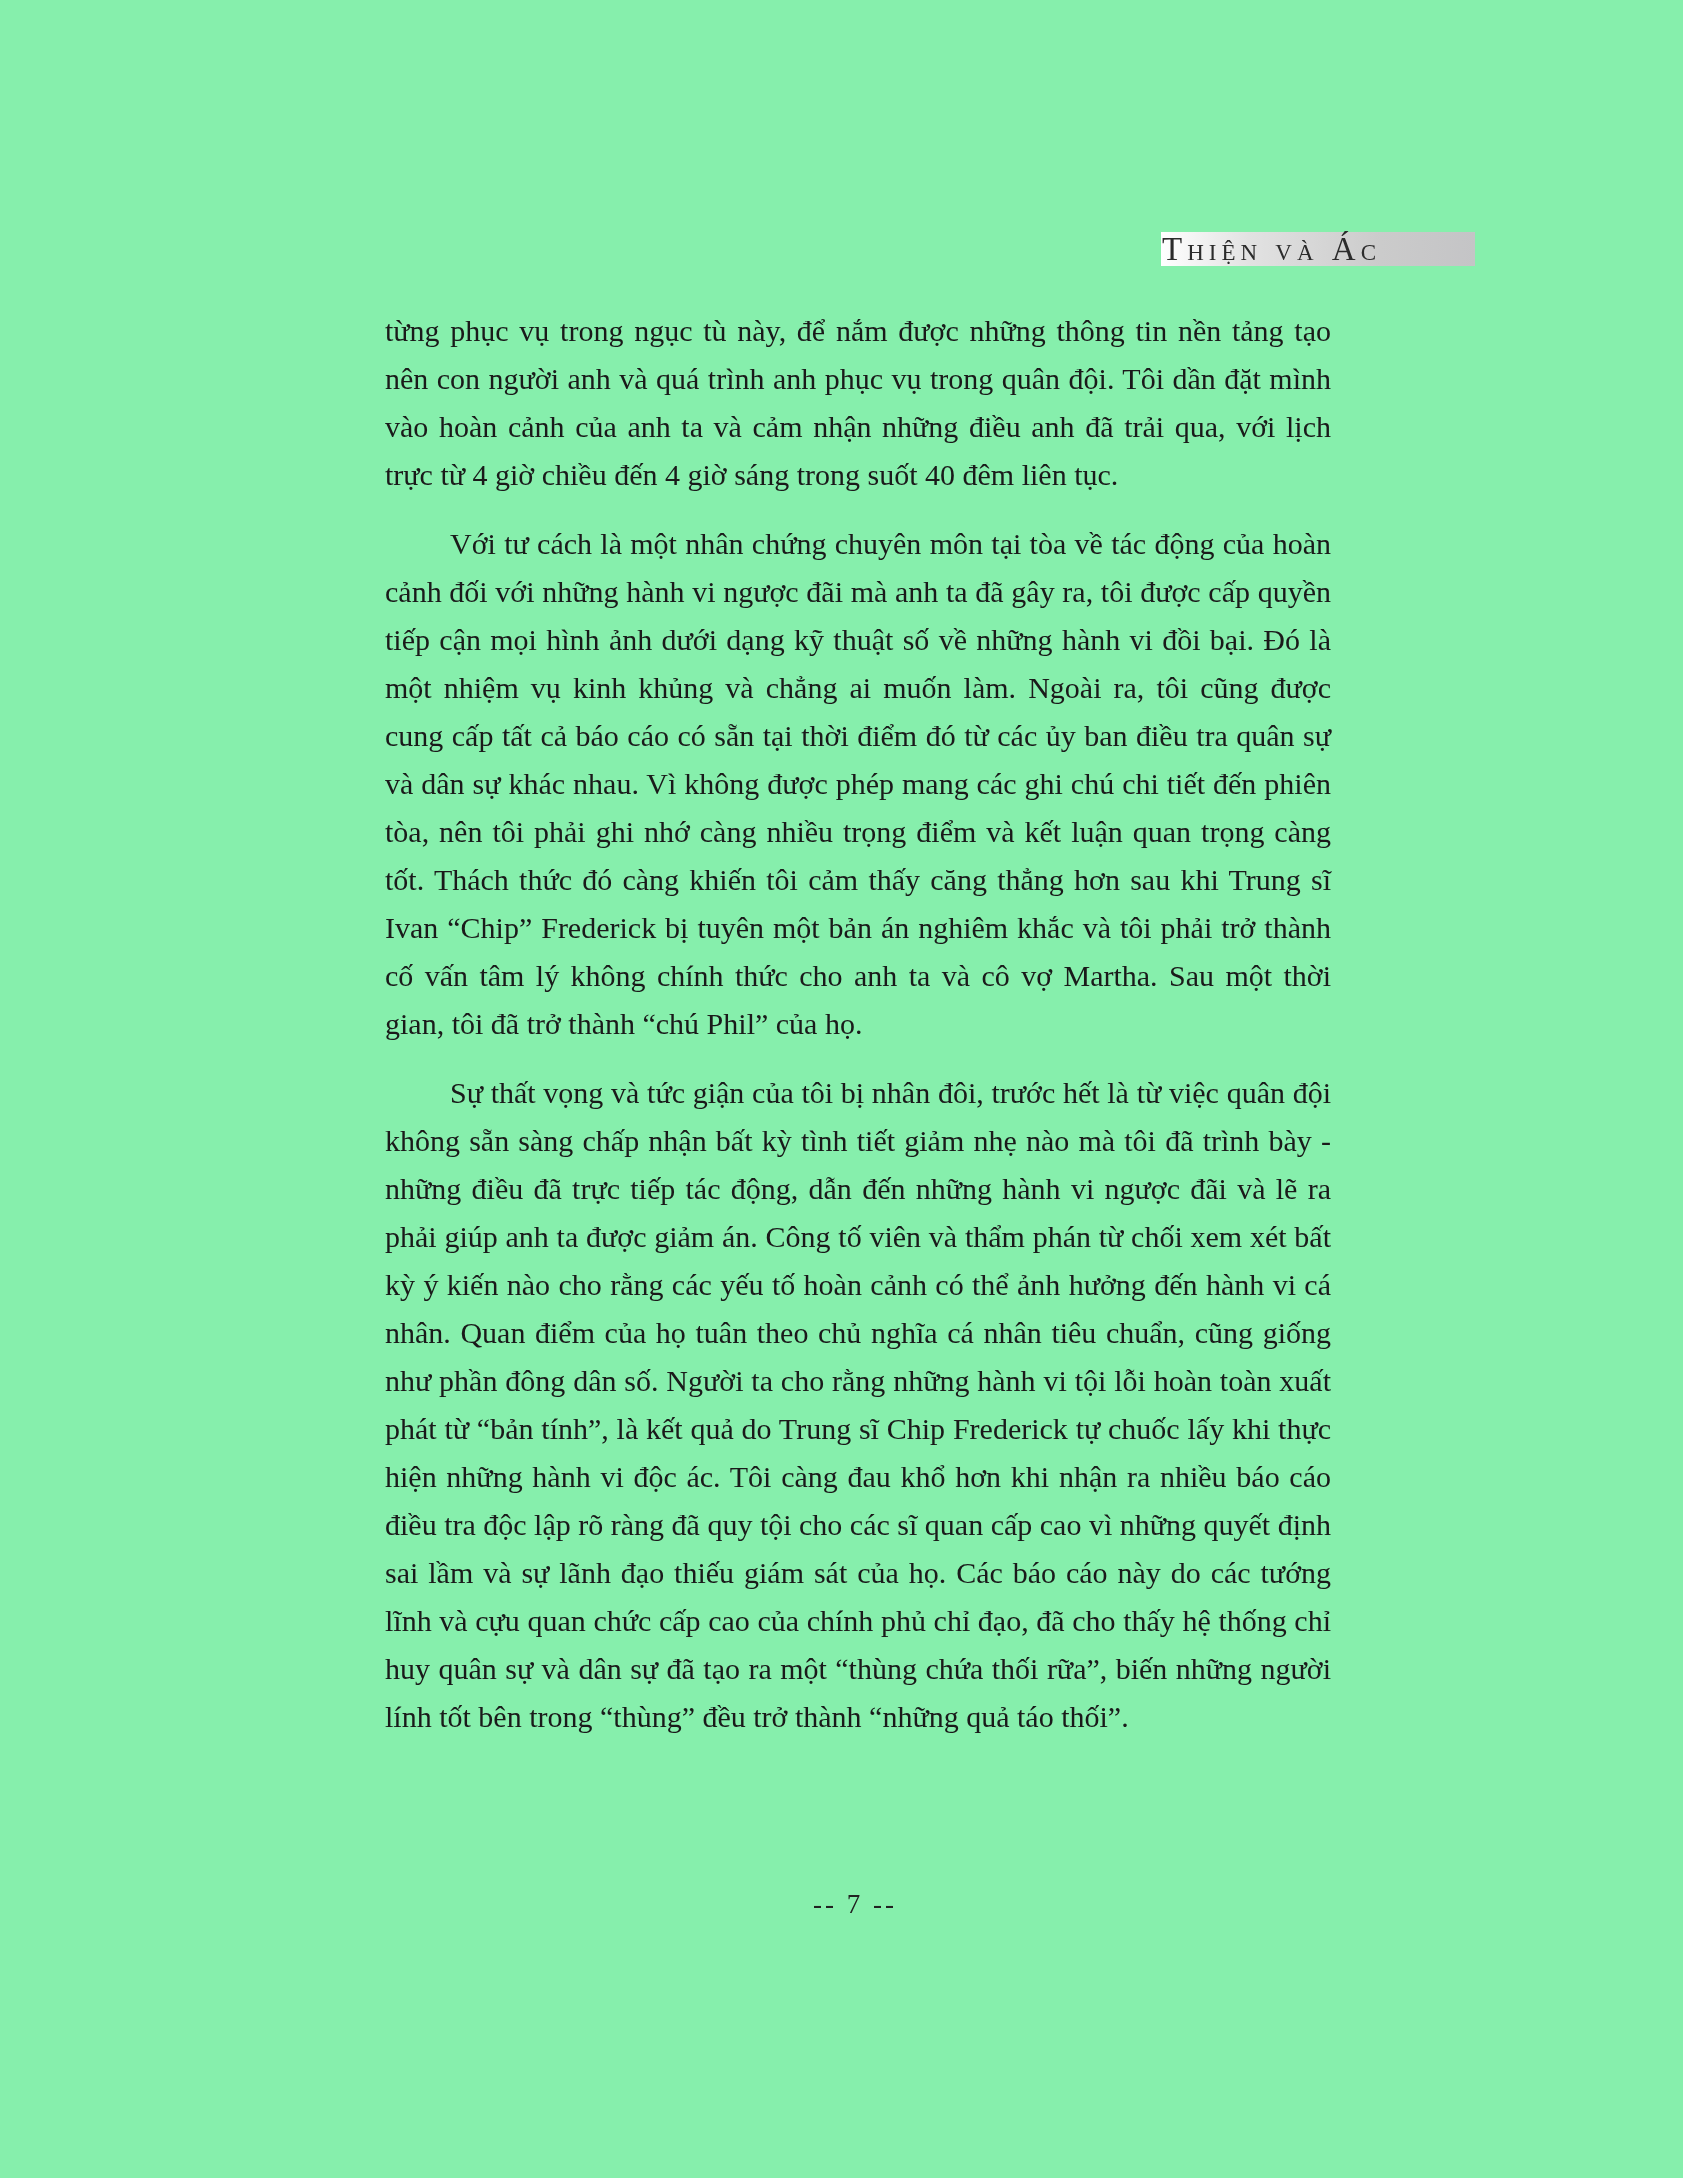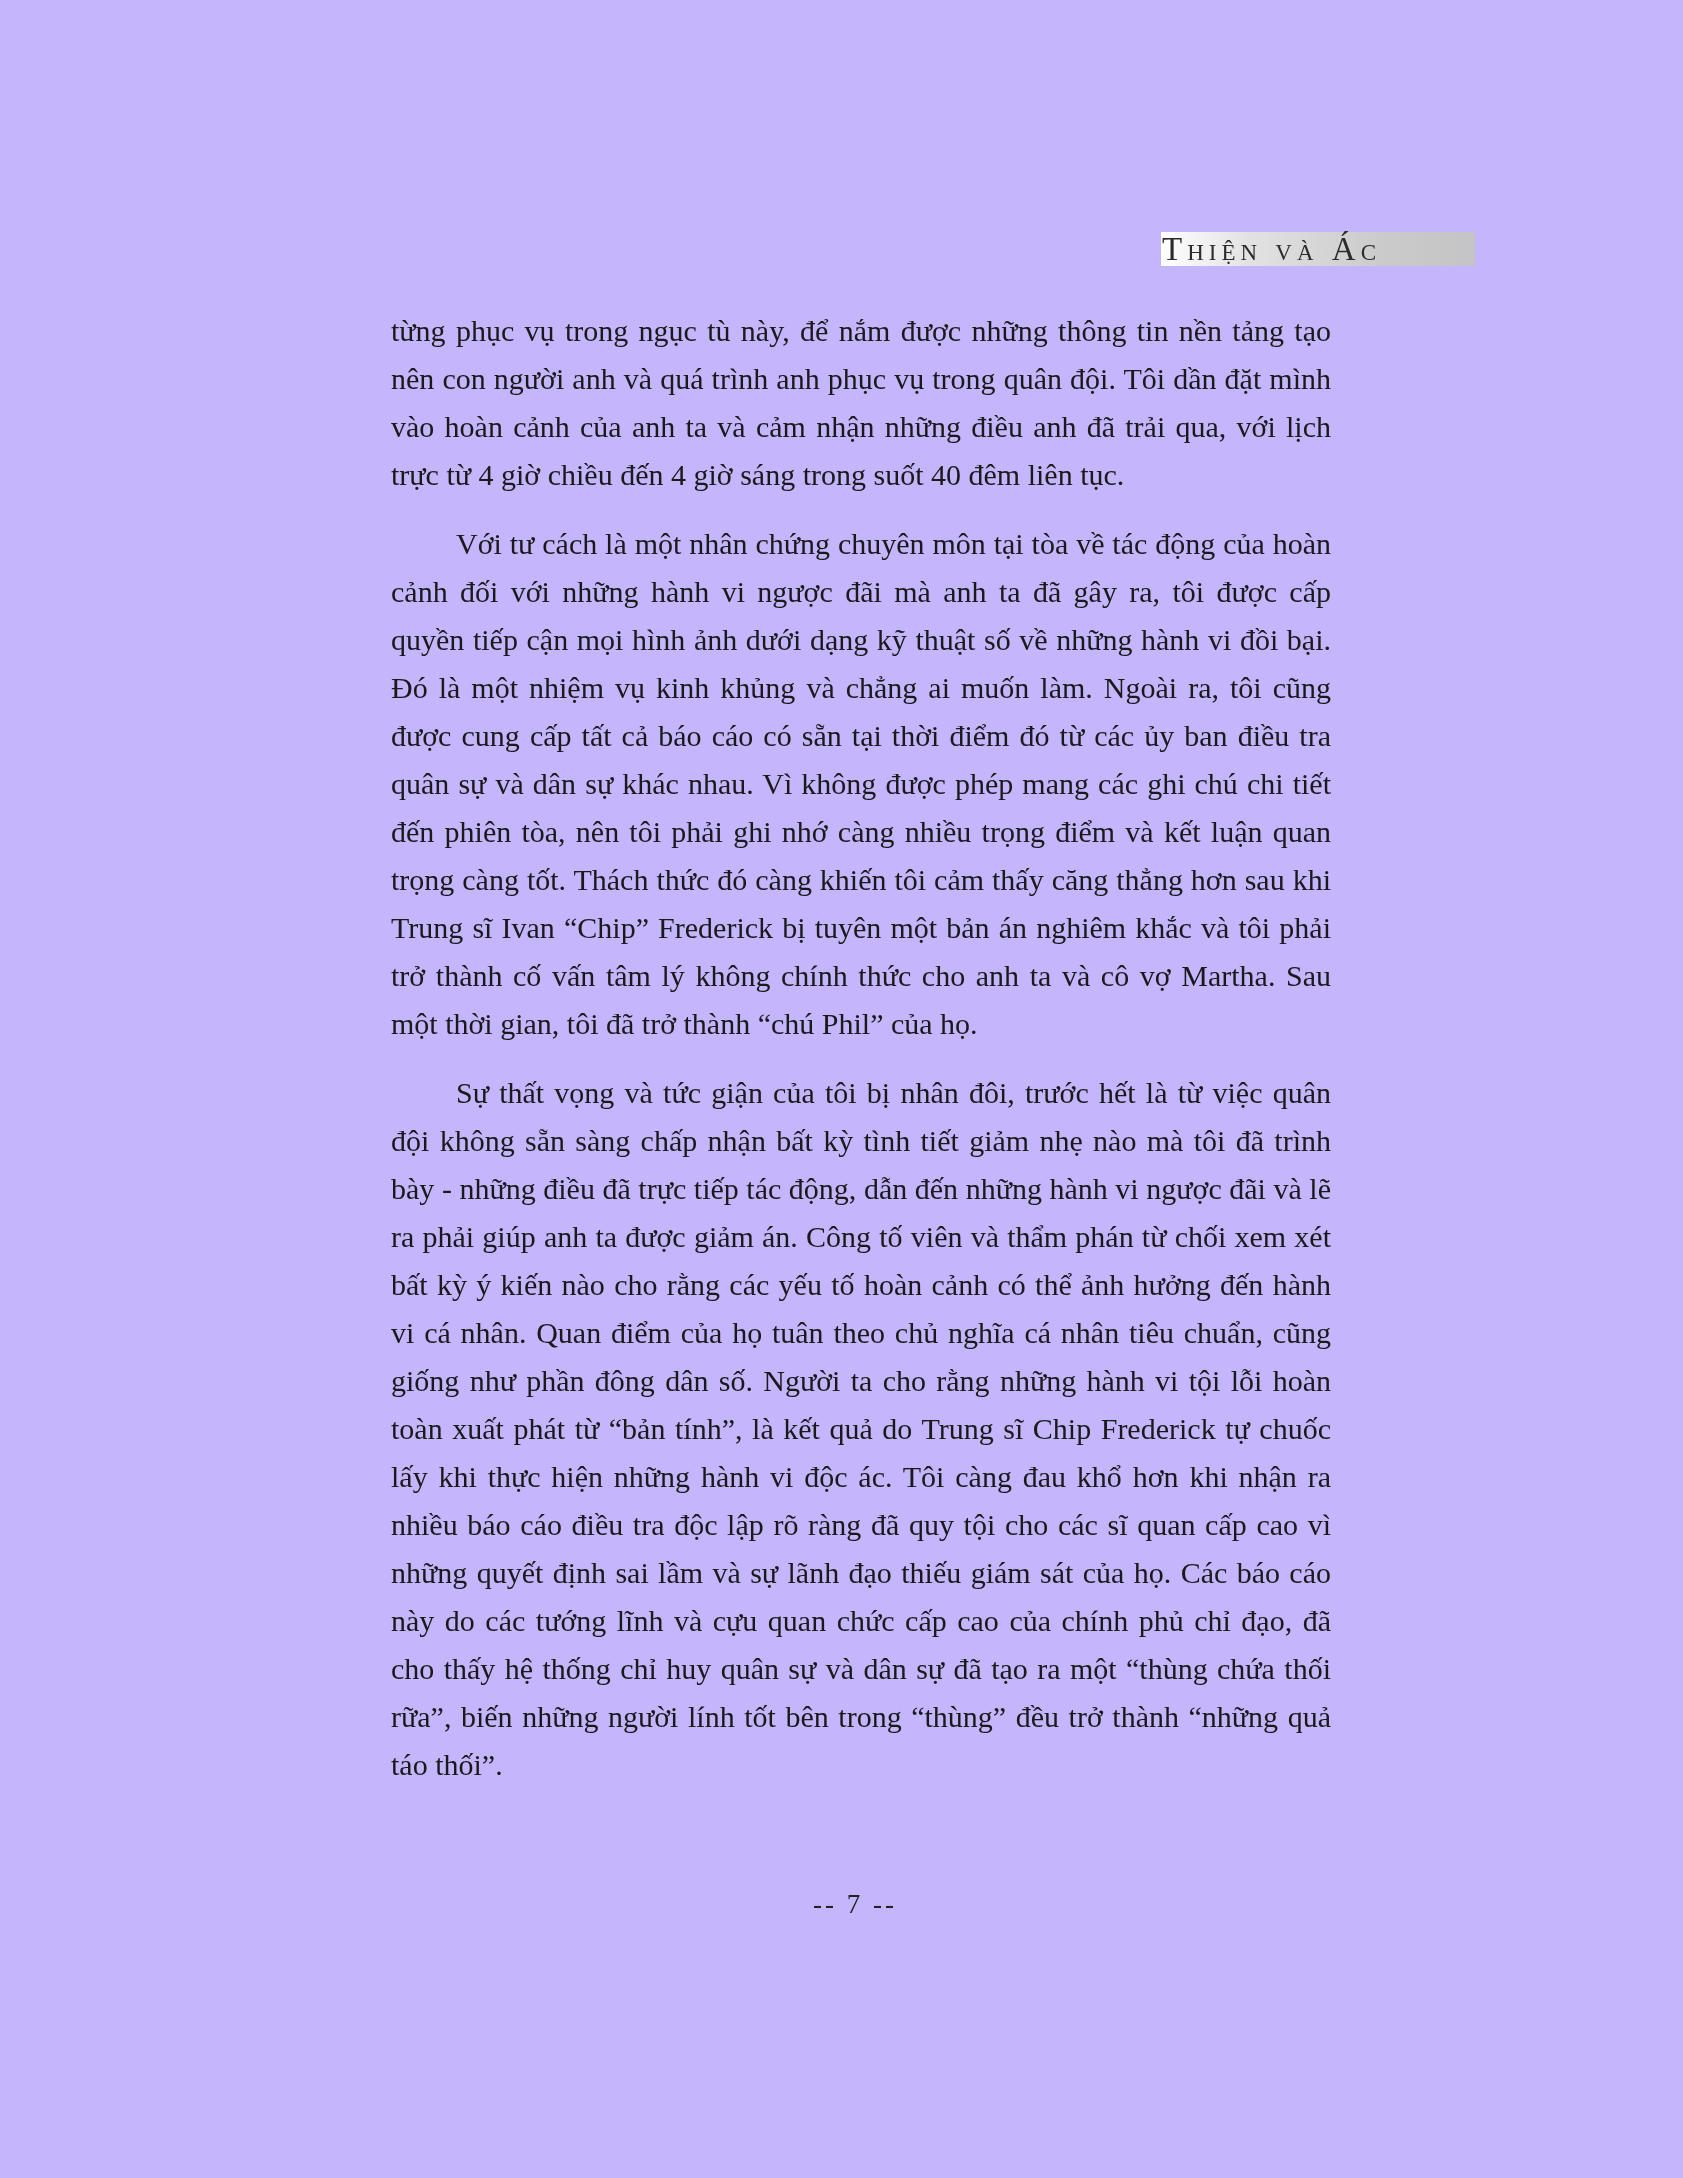--- a/index.html
+++ b/index.html
@@ -4,21 +4,21 @@
 <style>
   html, body {
     margin: 0;
     padding: 0;
     background: #ffffff;
   }
   .page {
     position: relative;
     width: 1683px;
     height: 2178px;
-    background: #c4b5fd;
+    background: #86efac;
     font-family: "Liberation Serif", "DejaVu Serif", serif;
     color: #161616;
     overflow: hidden;
   }
   .header-bar {
     position: absolute;
     left: 1161px;
     top: 232px;
     width: 314px;
     height: 34px;
@@ -39,21 +39,21 @@
     position: absolute;
     left: 379px;
     top: 307px;
     width: 952px;
     text-align: justify;
     font-size: 30px;
     line-height: 48px;
     color: #1a1a1a;
   }
   .para {
-    margin: 0 0 21px 12px;
+    margin: 0 0 21px 6px;
     padding: 0;
   }
   .para.indent {
     text-indent: 65px;
   }
   .page-number {
     position: absolute;
     left: 379px;
     top: 1889px;
     width: 952px;

